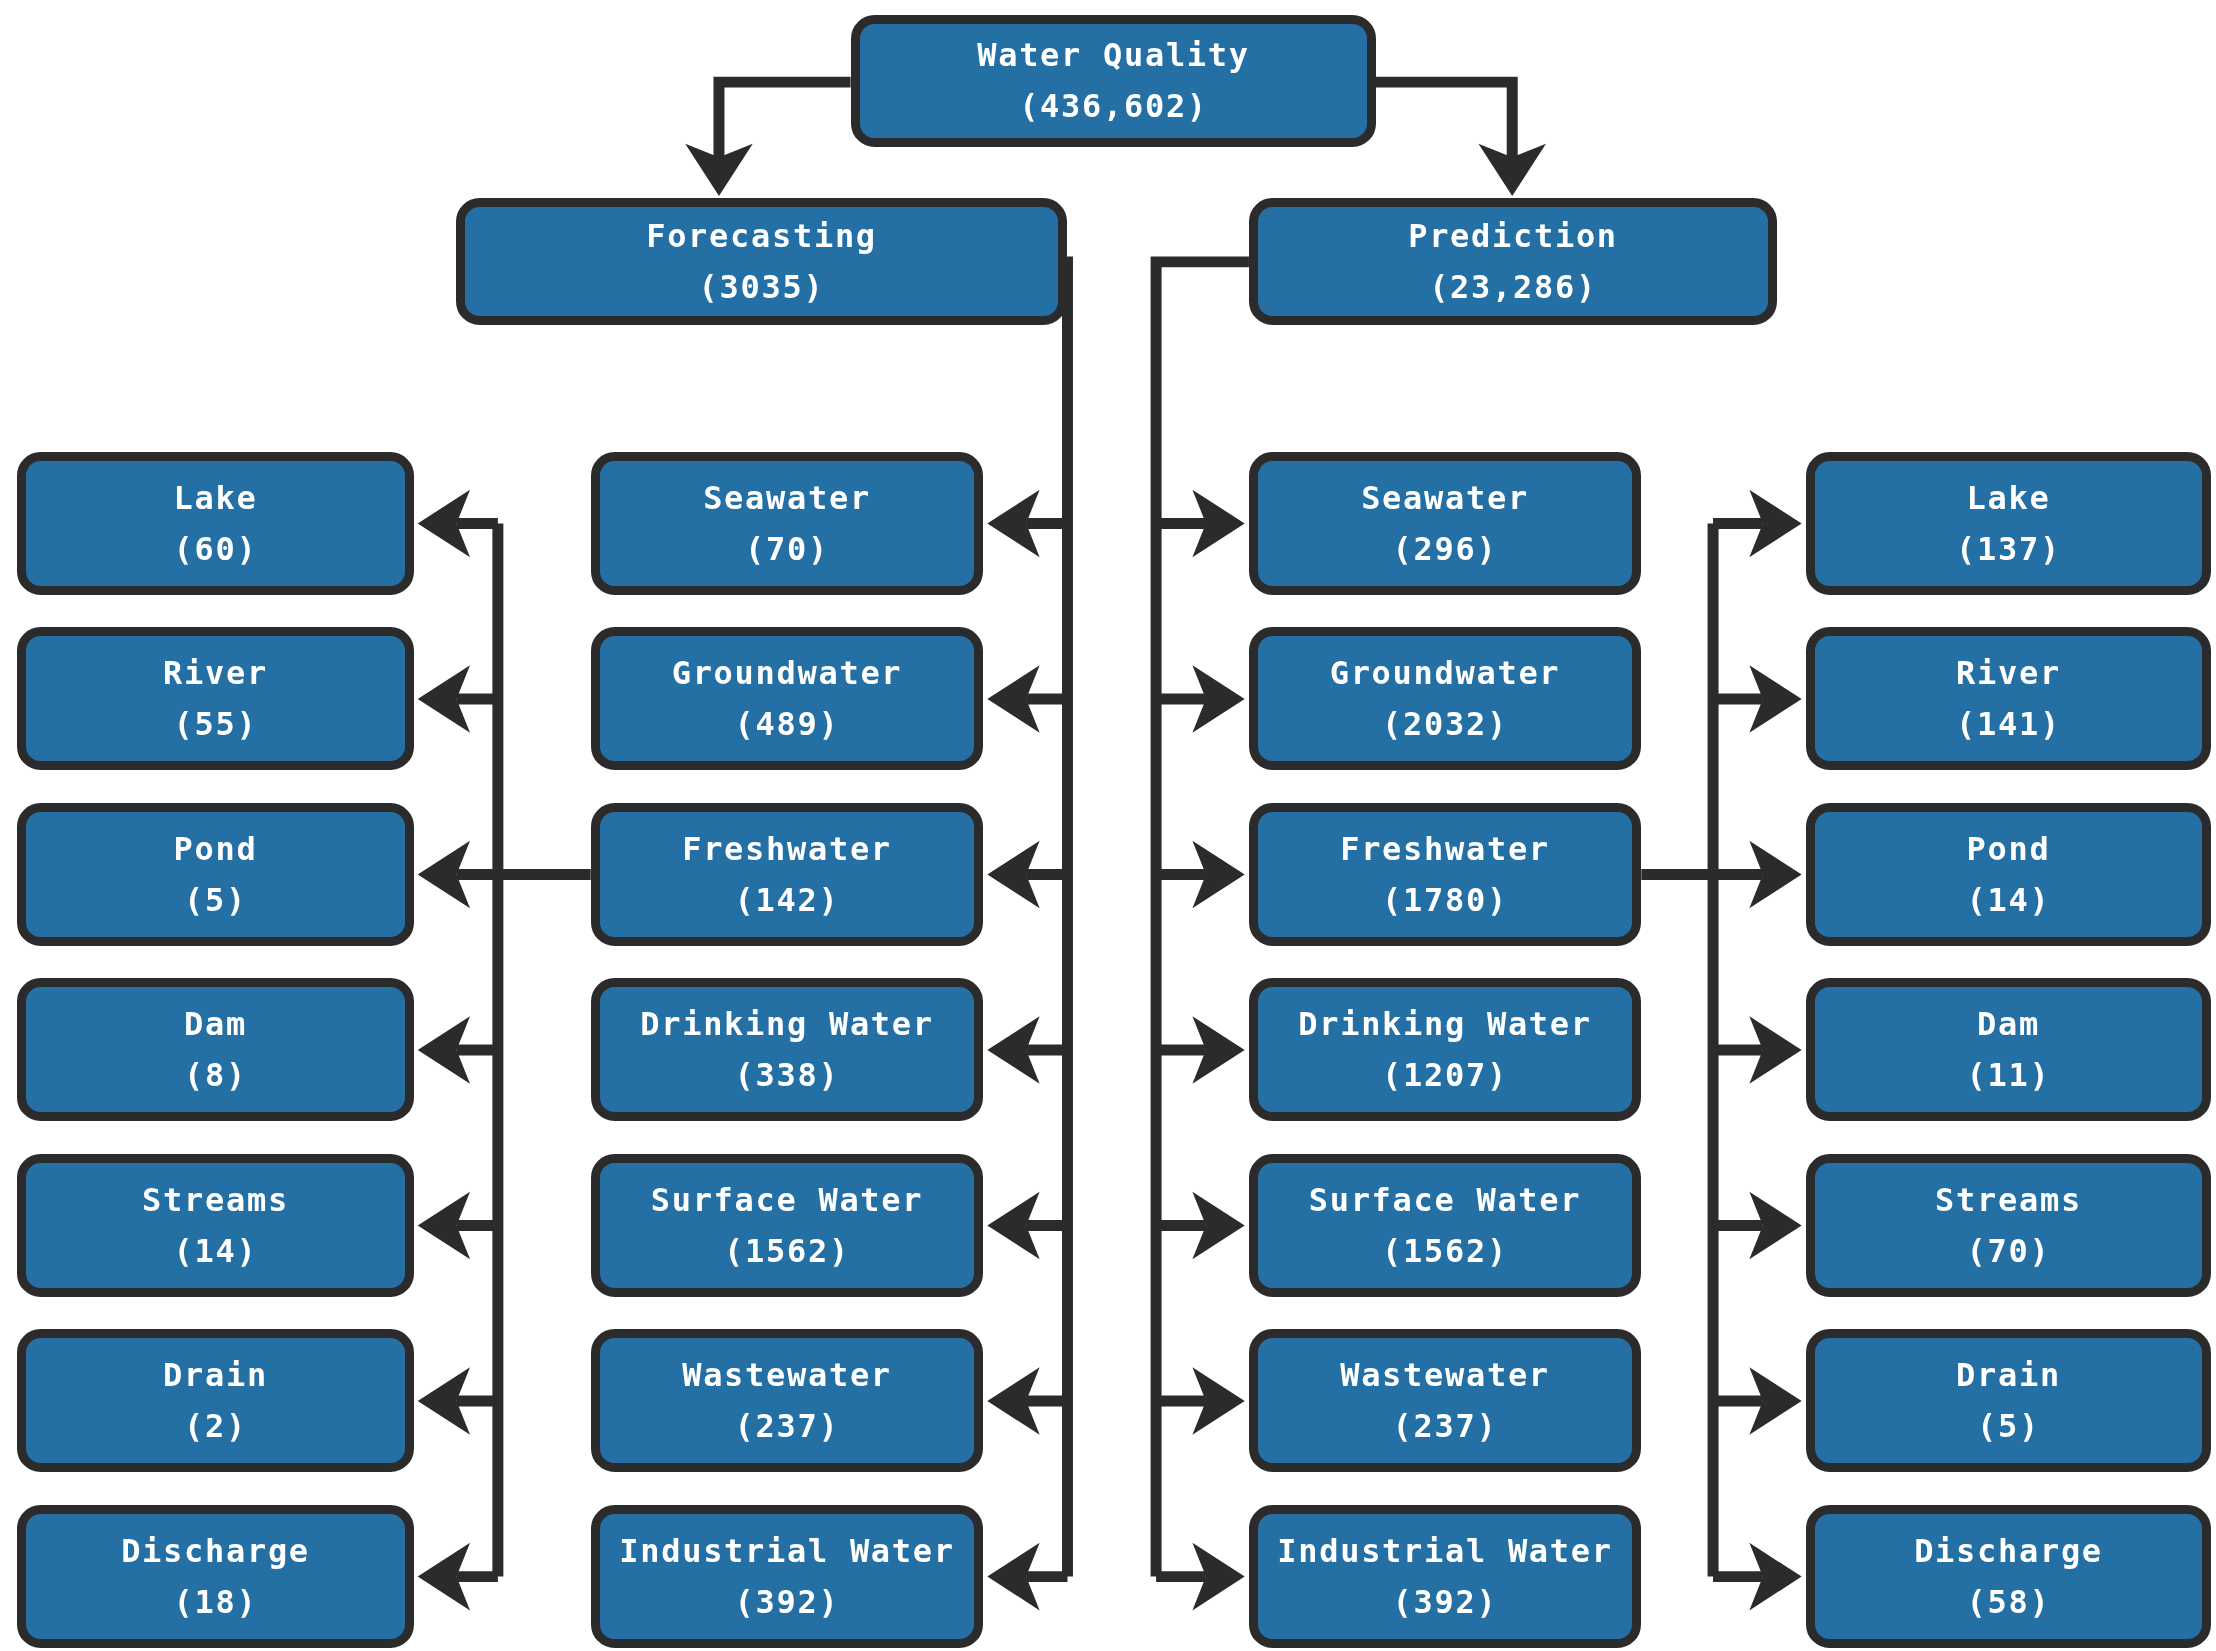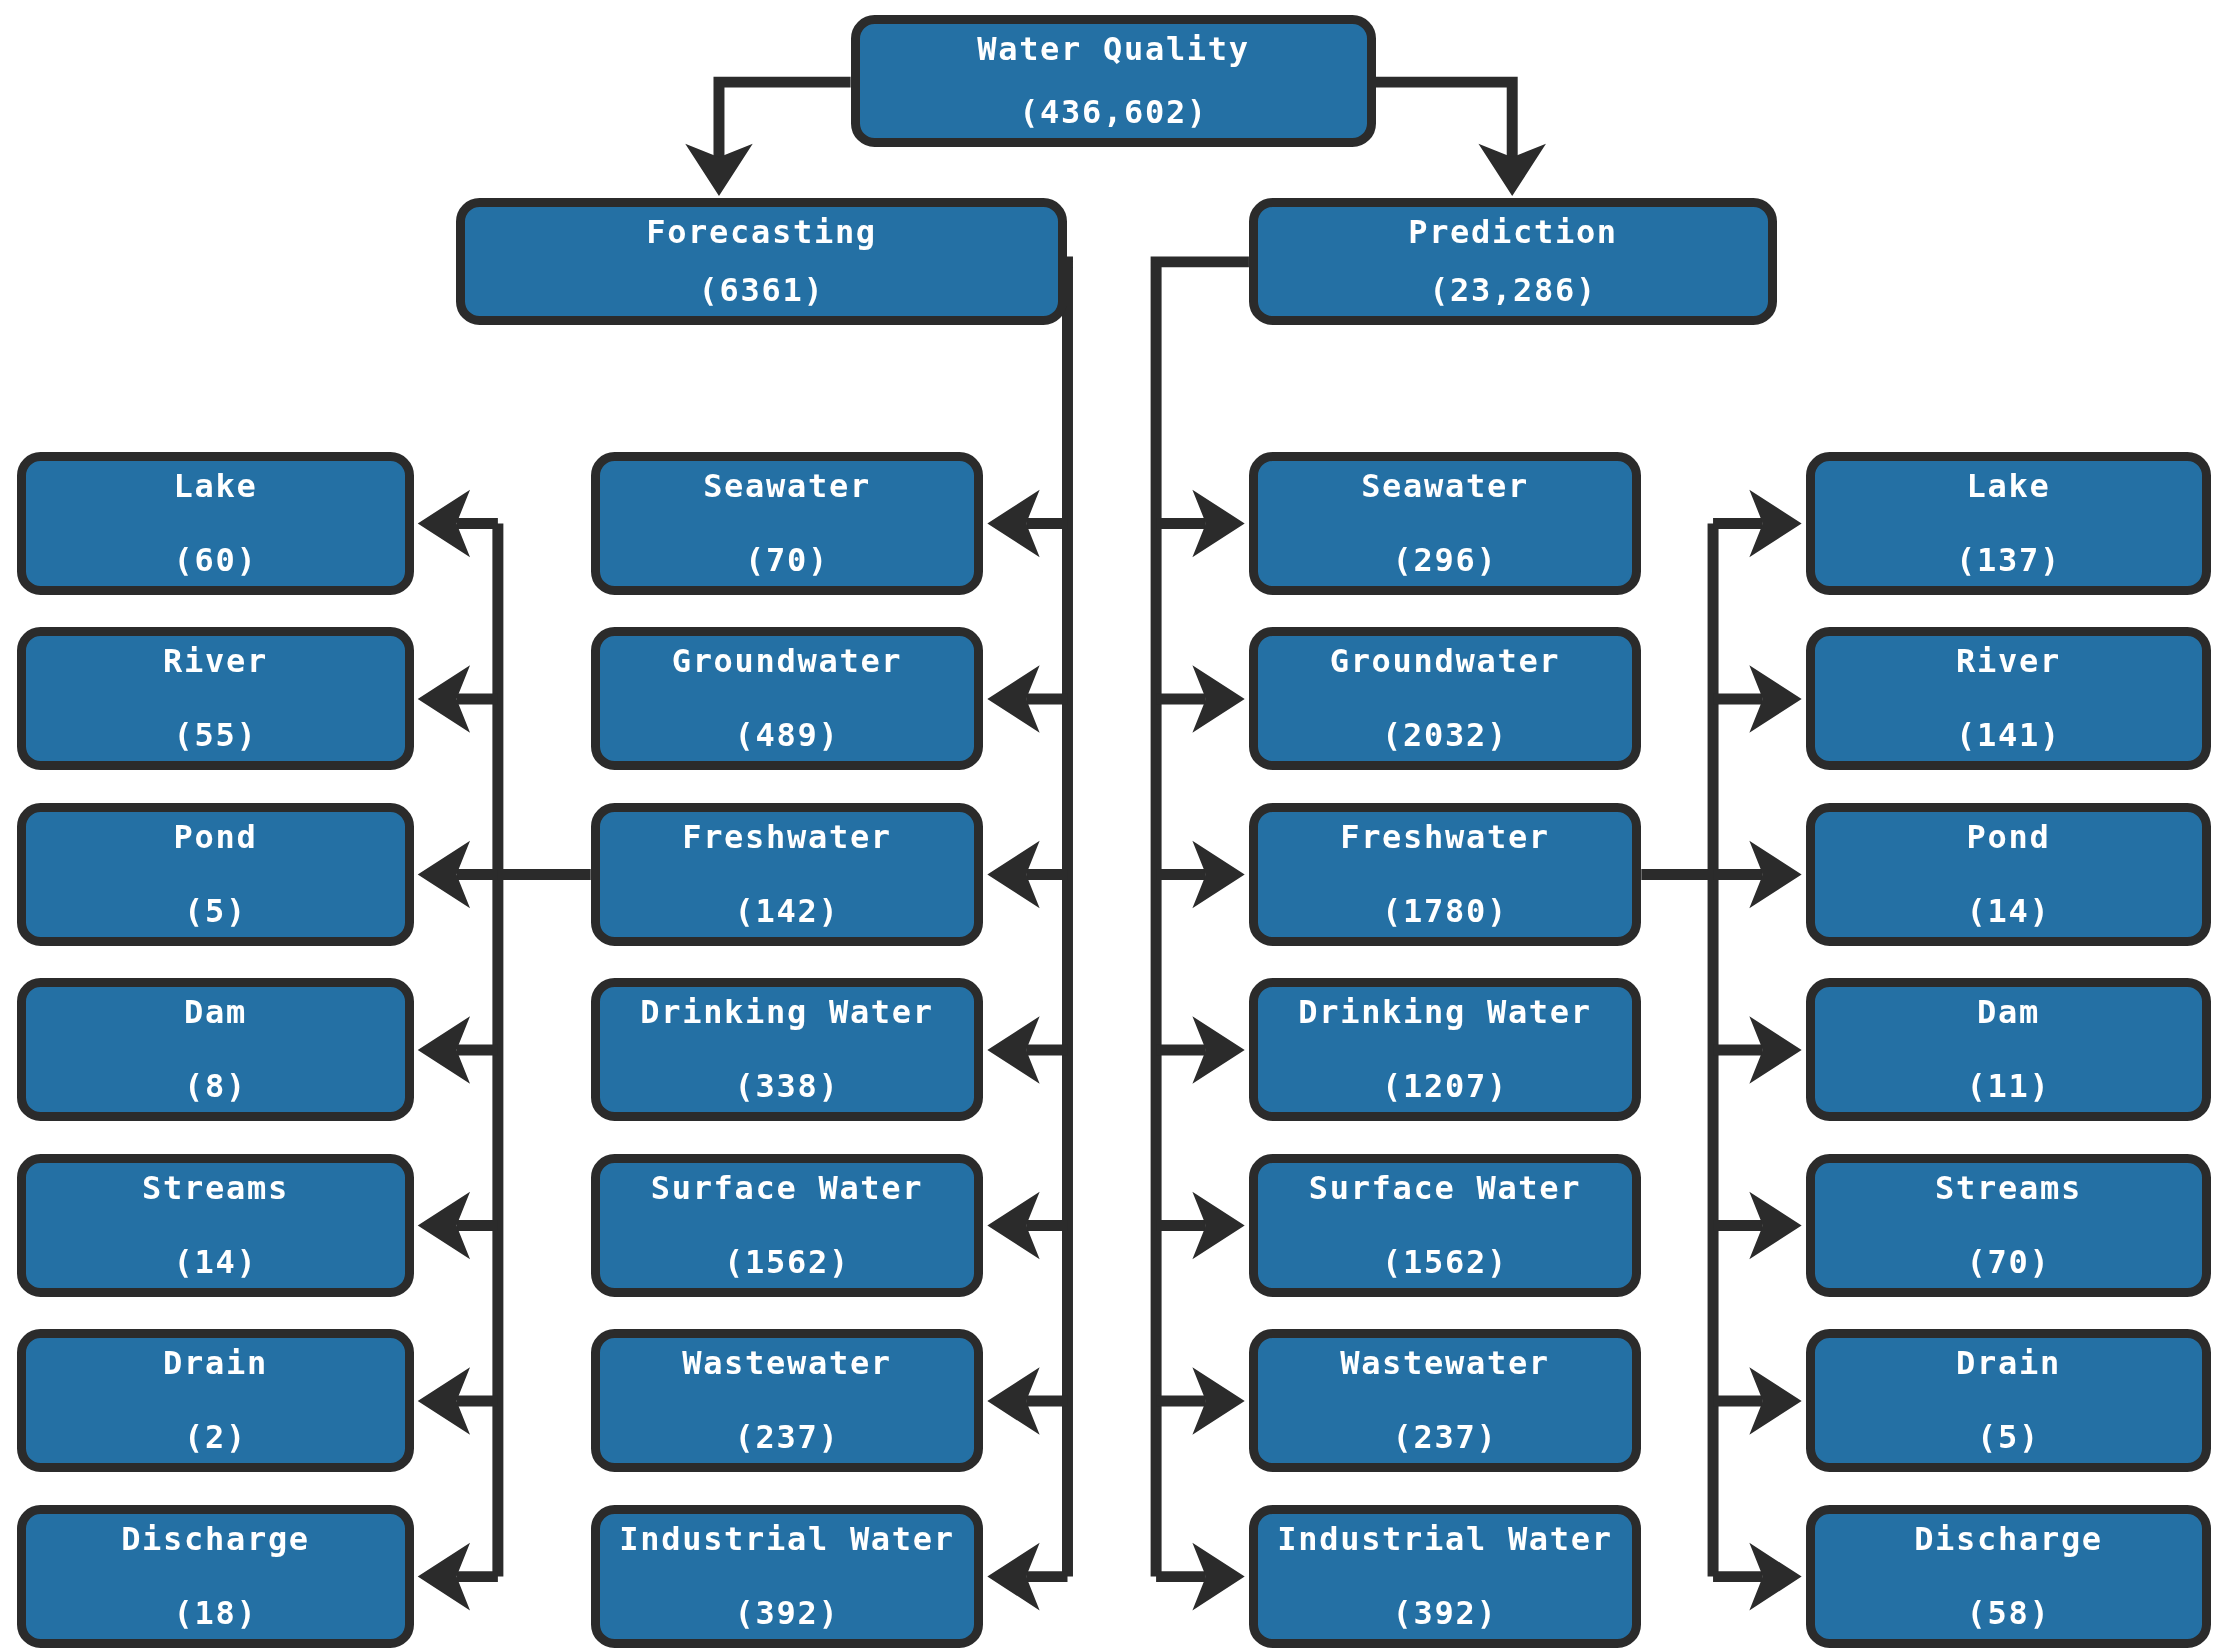--- a/index.html
+++ b/index.html
@@ -11,21 +11,21 @@
     overflow:hidden;
   }
   #connectors{position:absolute;left:0;top:0;}
   .node{
     position:absolute;
     box-sizing:border-box;
     background:var(--box-fill,#2470A4);
     border:9.3px solid var(--box-border,#2B2B2B);
     border-radius:23.6px;
     display:flex;flex-direction:column;
-    align-items:center;justify-content:space-between;
+    align-items:center;justify-content:center;
     color:var(--text,#ffffff);
     font-weight:bold;
     font-size:32px;
     line-height:1.58;
     text-align:center;
     letter-spacing:1.7px;
   }
   .node .lbl,.node .cnt{display:block;white-space:nowrap;}
 </style>
 </head>
@@ -100,21 +100,21 @@
       <polygon points="2135,1868 2073,1828 2089,1868 2073,1908" fill="var(--connector)"></polygon>
     </svg>
 
   <div class="node" style="left:851px;top:15px;width:525px;height:132px;">
     <span class="lbl">Water Quality</span>
     <span class="cnt">(436,602)</span>
   </div>
 
   <div class="node" style="left:456px;top:198px;width:611px;height:127px;">
     <span class="lbl">Forecasting</span>
-    <span class="cnt">(6361)</span>
+    <span class="cnt">(3035)</span>
   </div>
 
   <div class="node" style="left:1249px;top:198px;width:528px;height:127px;">
     <span class="lbl">Prediction</span>
     <span class="cnt">(23,286)</span>
   </div>
 
   <div id="generated-nodes">
       <div class="node" style="left: 17px; top: 452px; width: 397px; height: 143px;">
         <span class="lbl">Lake</span>

